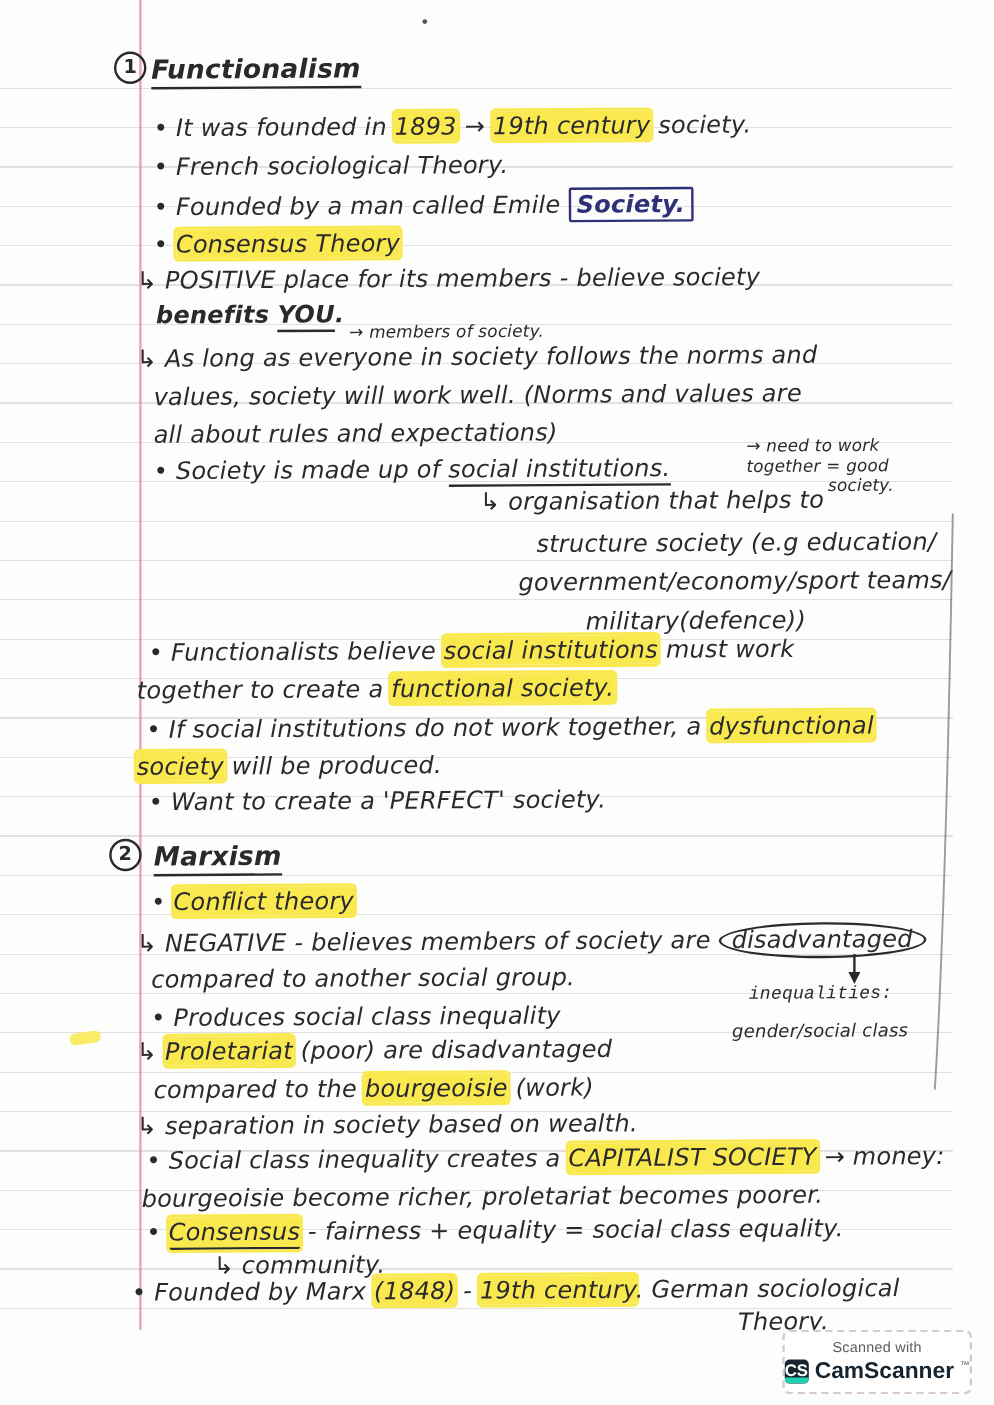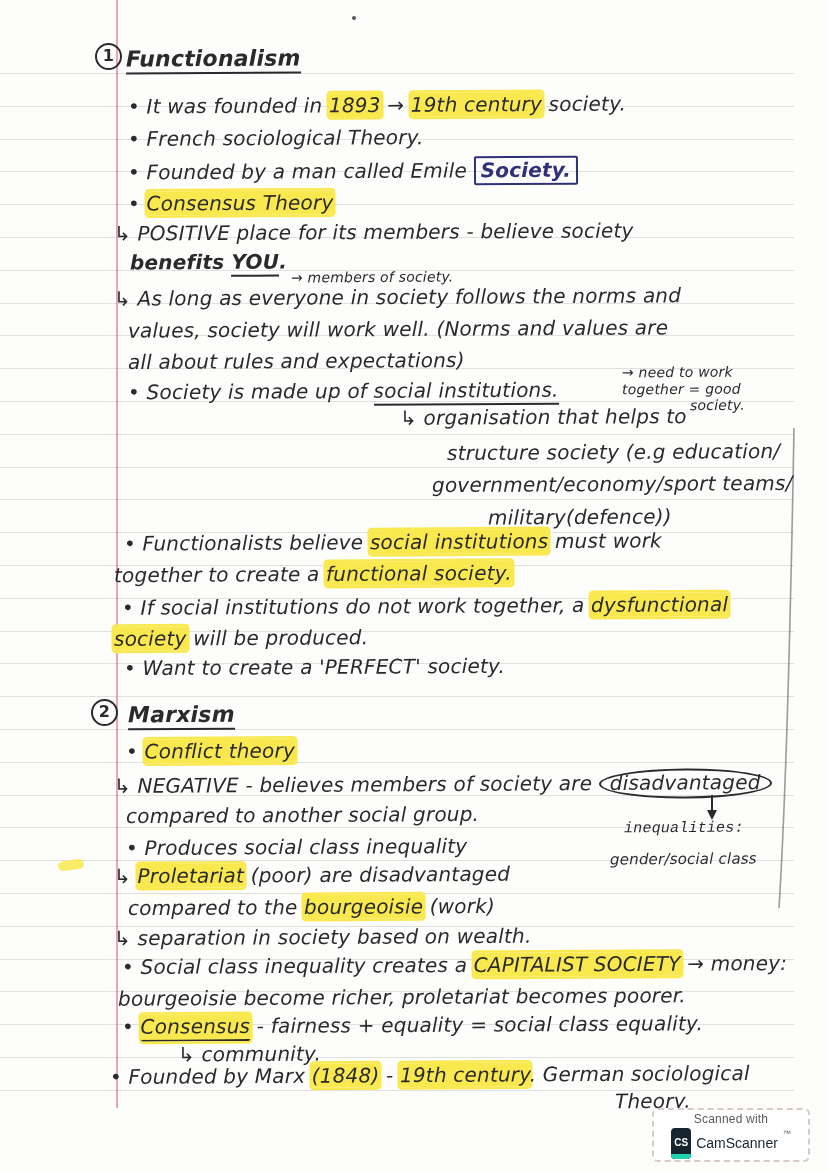--- a/index.html
+++ b/index.html
@@ -58,30 +58,30 @@
   .ink-dot{left:352px;top:16px;width:4px;height:4px;border-radius:50%;background:var(--ink);opacity:.8;}
   .badge{
     position:absolute;left:652px;top:1108px;width:158px;height:54px;
     background:#ffffff;border:2px dashed #d9caca;border-radius:6px;
     display:flex;flex-direction:column;align-items:center;justify-content:center;
     gap:2px;font-family:"Liberation Sans", sans-serif;
   }
   .badge .scanned{font-size:12px;color:#5a5a5a;letter-spacing:.2px;}
   .badge .brandrow{display:flex;align-items:center;gap:5px;}
   .cs-logo{
-    position:relative;width:20px;height:31px;background:var(--badge-dark);
-    border-radius:4px;color:#fff;font-size:10px;font-weight:700;
-    display:flex;align-items:center;justify-content:center;overflow:hidden;
+    position:relative;width:20px;height:20px;background:var(--badge-dark);
+    border-radius:4px;color:#fff;font-size:14px;font-weight:700;
+    display:flex;align-items:center;justify-content:flex-start;overflow:hidden;
   }
   .cs-logo::after{
     content:"";position:absolute;left:0;bottom:0;width:100%;height:5px;
     background:var(--teal);border-radius:0 0 4px 4px;
   }
   .cs-logo span{position:relative;z-index:1;margin-bottom:2px;}
-  .brand{font-size:14px;font-weight:400;color:var(--badge-dark);}
+  .brand{font-size:19px;font-weight:700;color:var(--badge-dark);}
   .tm{font-size:8px;color:#5a5a5a;align-self:flex-start;margin-top:1px;}
   svg.deco-svg{position:absolute;left:0;top:0;width:828px;height:1171px;pointer-events:none;}
 </style>
 </head>
 <body>
 
 <div class="paper">
 
   <div class="ruled"></div>
   <div class="margin-line"></div>

